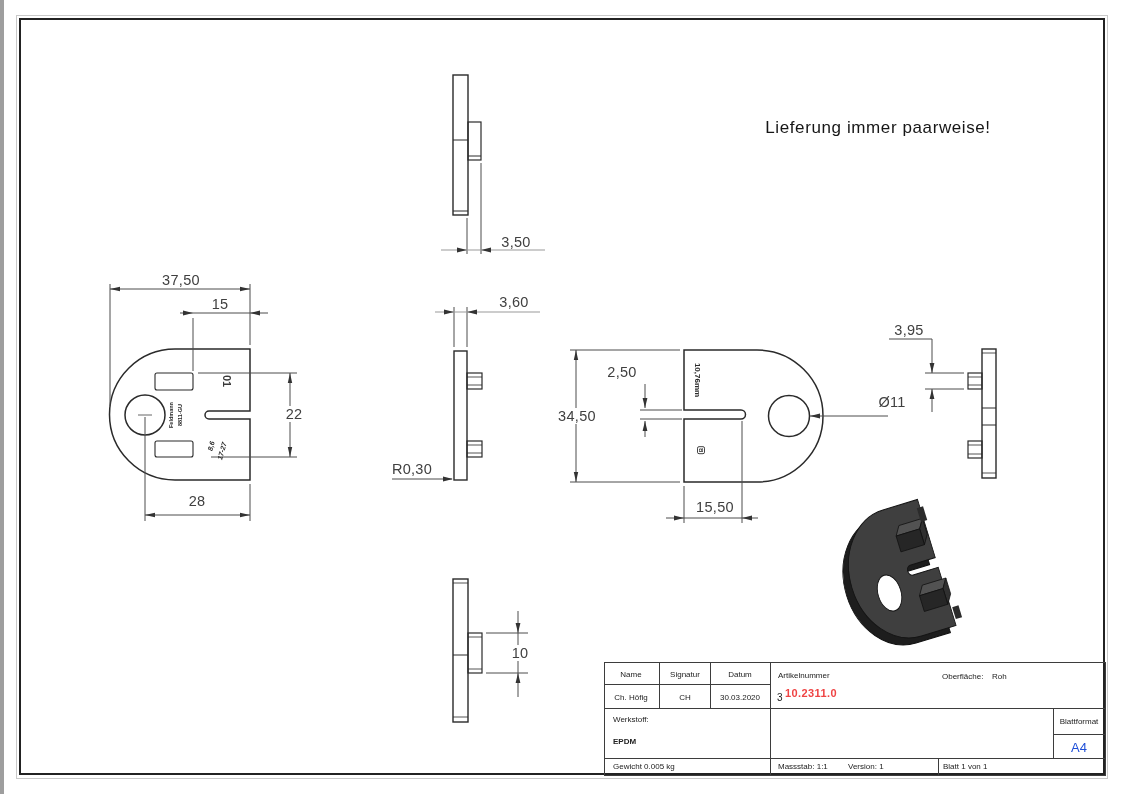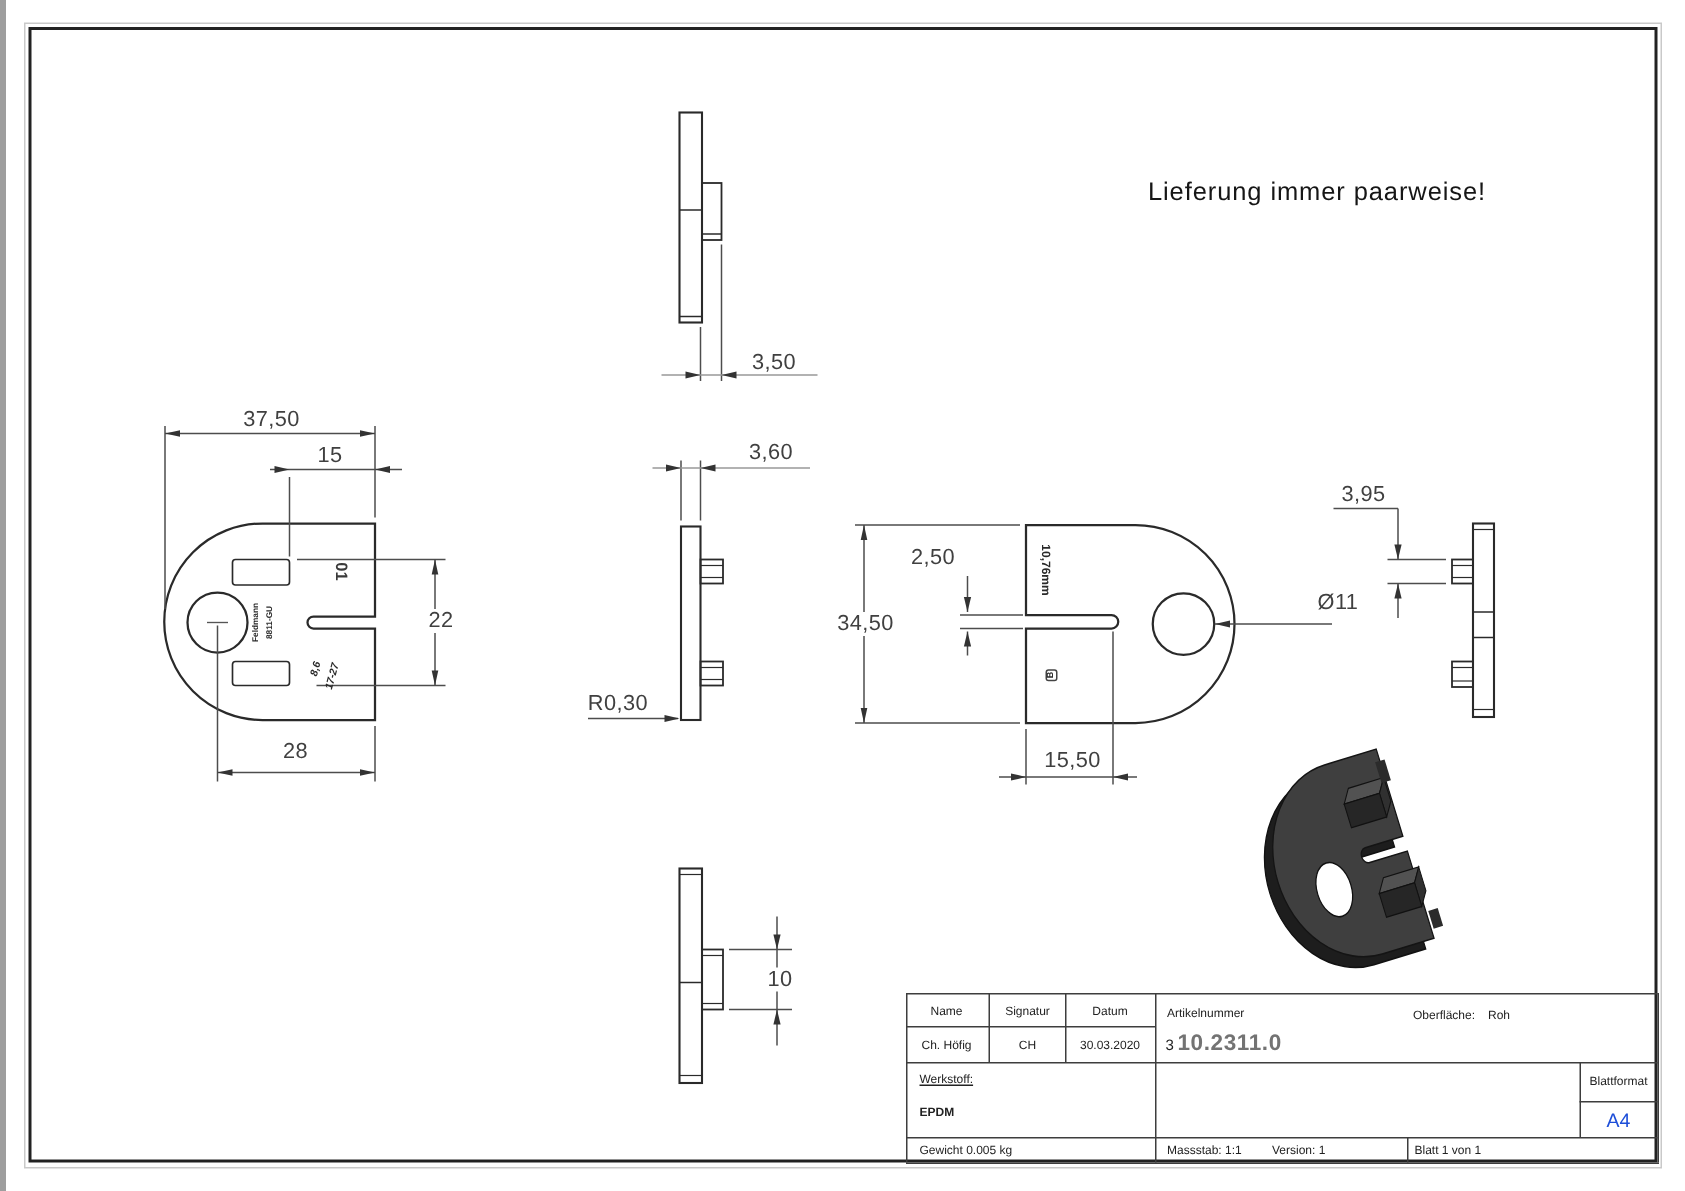--- a/index.html
+++ b/index.html
@@ -13,21 +13,21 @@
   .lbl{position:absolute;transform:translate(-50%,-50%);white-space:nowrap;
        font-size:14.5px;letter-spacing:.3px;color:#404040;}
   .lbl.bg{background:#fff;padding:0 2px;}
   .note{position:absolute;transform:translate(-50%,-50%);white-space:nowrap;
         font-size:17px;letter-spacing:.6px;color:#161616;}
   .mark{position:absolute;transform-origin:center;white-space:nowrap;color:#2a2a2a;}
   
   .tb-line{position:absolute;background:#3d3d3d;}
   .tb-txt{position:absolute;font-size:8px;color:#222;white-space:nowrap;}
   .tb-ctr{transform:translate(-50%,-50%);}
-  .tb-big{position:absolute;font-size:15px;font-weight:600;letter-spacing:.4px;color:#737373;white-space:nowrap;}
+  .tb-big{position:absolute;font-size:11px;font-weight:600;letter-spacing:.4px;color:#ef4444;white-space:nowrap;}
   .tb-a4{position:absolute;font-size:13px;color:#1d4ed8;transform:translate(-50%,-50%);}
 </style>
 </head>
 <body>
 
 <div id="page">
   <div class="edge-strip"></div>
   <div class="frame-shadow"></div>
   <div class="frame"></div>
 
@@ -224,21 +224,21 @@
     <div class="tb-txt tb-ctr" style="left:685px;top:674px;">Signatur</div>
     <div class="tb-txt tb-ctr" style="left:740px;top:674px;">Datum</div>
     <div class="tb-txt tb-ctr" style="left:631px;top:697px;">Ch. Höfig</div>
     <div class="tb-txt tb-ctr" style="left:685px;top:697px;">CH</div>
     <div class="tb-txt tb-ctr" style="left:740px;top:697px;">30.03.2020</div>
     <div class="tb-txt" style="left:778px;top:671px;">Artikelnummer</div>
     <div class="tb-txt" style="left:942px;top:672px;">Oberfläche:</div>
     <div class="tb-txt" style="left:992px;top:672px;">Roh</div>
     <div class="tb-txt" style="left:777px;top:692px;font-size:10px;">3</div>
     <div class="tb-big" style="left:785px;top:687px;">10.2311.0</div>
-    <div class="tb-txt" style="left:613px;top:715px;text-decoration:underline;">Werkstoff:</div>
+    <div class="tb-txt" style="left:613px;top:715px;">Werkstoff:</div>
     <div class="tb-txt" style="left:613px;top:737px;font-weight:bold;">EPDM</div>
     <div class="tb-txt tb-ctr" style="left:1079px;top:721px;">Blattformat</div>
     <div class="tb-a4" style="left:1079px;top:747px;">A4</div>
     <div class="tb-txt" style="left:613px;top:762px;">Gewicht 0.005 kg</div>
     <div class="tb-txt" style="left:778px;top:762px;">Massstab: 1:1</div>
     <div class="tb-txt" style="left:848px;top:762px;">Version: 1</div>
     <div class="tb-txt" style="left:943px;top:762px;">Blatt 1 von 1</div>
   </div>
 </div>
 

